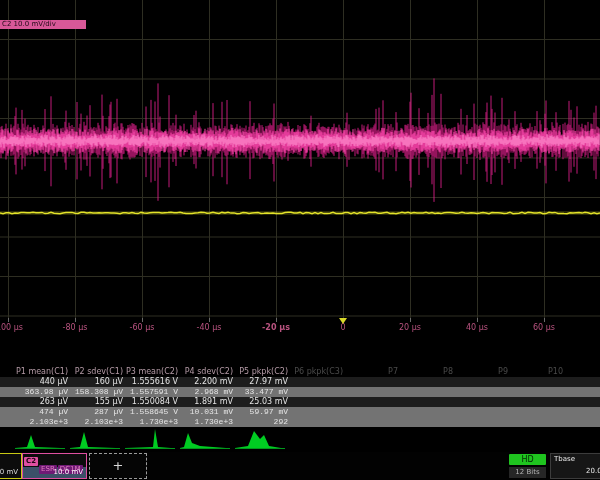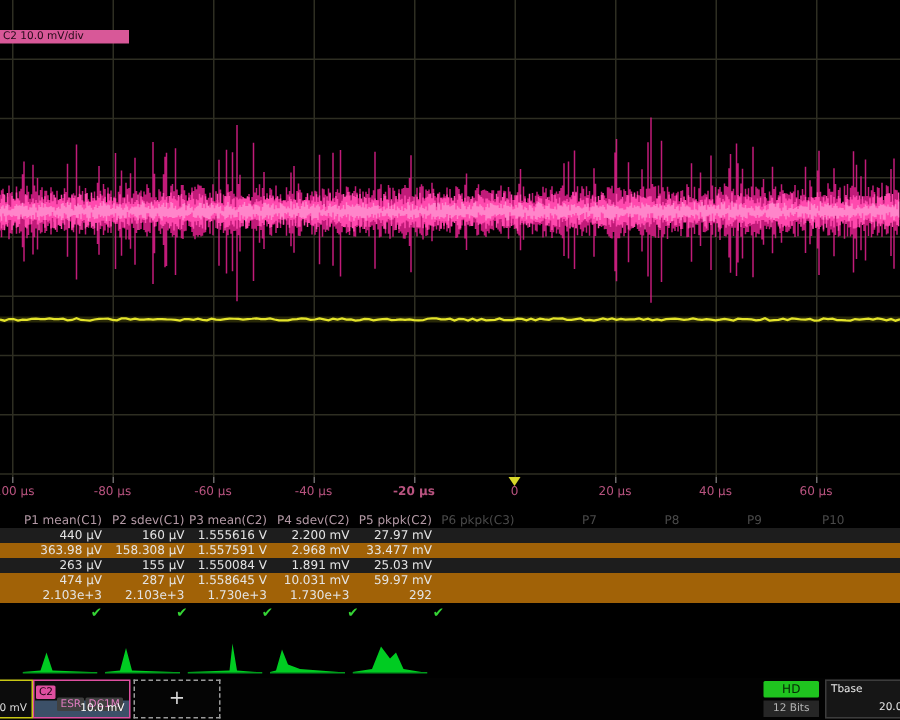--- a/index.html
+++ b/index.html
@@ -11,42 +11,42 @@
           color:#230a18;font-size:7px;line-height:9px;padding-left:2px;overflow:hidden;z-index:5;margin-top:20px;}
   
   #axis-strip{position:absolute;top:318px;left:0;width:600px;height:17px;background:#000;}
   .axis-label{position:absolute;top:5px;width:46px;text-align:center;font-size:8px;color:#b8537f;white-space:nowrap;}
   .axis-tick{position:absolute;top:0;width:1px;height:4px;background:#6a6a6a;}
   .trig-marker{position:absolute;top:0;width:0;height:0;border-left:4px solid transparent;
           border-right:4px solid transparent;border-top:6px solid #d8d82a;}
   
   #measure-table{position:absolute;top:341px;left:0;width:600px;}
   .prow{display:flex;padding-left:13px;height:10px;align-items:center;overflow:hidden;}
-  .phead-row{height:11px;background:#000;}
+  .phead-row{height:11px;background:#000;margin-top:25px;}
   .pcell{flex:0 0 55px;width:55px;text-align:right;font-size:8px;line-height:10px;
          white-space:nowrap;color:#e4e4e4;overflow:visible;}
   .phead{color:#b49aa6;}
   .phead.dim{color:#4a4a4a;}
   .row-odd{background:#1d1d1d;}
-  .row-even{background:#a16207;}
+  .row-even{background:#737373;font-family:Liberation Mono, monospace;}
   .check-row{height:13px;background:#000;}
   .pcheck{flex:0 0 55px;width:55px;text-align:right;padding-right:2px;font-size:9px;color:#35d435;}
   
   #hist-strip{position:absolute;top:427px;left:0;width:600px;height:25px;background:#000;}
   .histicon{position:absolute;top:0;}
   
   #bottom-bar{position:absolute;top:452px;left:0;width:600px;height:28px;background:#020202;}
   .chan-box{position:absolute;top:1px;height:24px;border:1px solid #555;background:#0c0c0c;font-size:7px;}
   .chip-row{display:flex;gap:1px;height:12px;align-items:center;padding:1px 1px 0 1px;}
   .chip{display:inline-block;height:9px;line-height:9px;padding:0 2px;font-size:7px;border-radius:1px;}
   .scale-row{height:11px;line-height:11px;text-align:right;padding-right:3px;color:#dddddd;font-size:7px;}
   #c1-box{left:-30px;width:50px;border-color:#c8c814;}
   #c2-box{left:22px;width:63px;border-color:#df4fa0;}
-  .chip-c2name{background:#df4fa0;color:#1c0312;font-weight:normal;text-align:center;}
-  .chip-c2opt{background:#404040;color:#e07cc0;margin-top:17px;}
+  .chip-c2name{background:#df4fa0;color:#1c0312;font-weight:bold;text-align:center;}
+  .chip-c2opt{background:#701a75;color:#e07cc0;margin-top:17px;}
   #c2-box .scale-row{background:#3c5068;color:#ffffff;}
   #add-box{position:absolute;left:89px;top:1px;width:56px;height:24px;border:1px dashed #9a9a9a;
            color:#d8d8d8;text-align:center;line-height:24px;font-size:13px;background:#050505;}
   #hd-badge{position:absolute;left:509px;top:2px;width:37px;height:11px;background:#1fc41f;
            color:#052805;font-size:8px;font-weight:normal;text-align:center;line-height:11px;border-radius:1px;}
   #bits-badge{position:absolute;left:509px;top:15px;width:37px;height:11px;background:#262626;
            color:#b4b4b4;font-size:7px;text-align:center;line-height:11px;}
   #tbase-box{position:absolute;left:550px;top:1px;width:70px;height:24px;background:#161616;
            border:1px solid #3c3c3c;color:#e8e8e8;font-size:7px;}
   #tbase-box .tb-label{position:absolute;left:3px;top:1px;}

